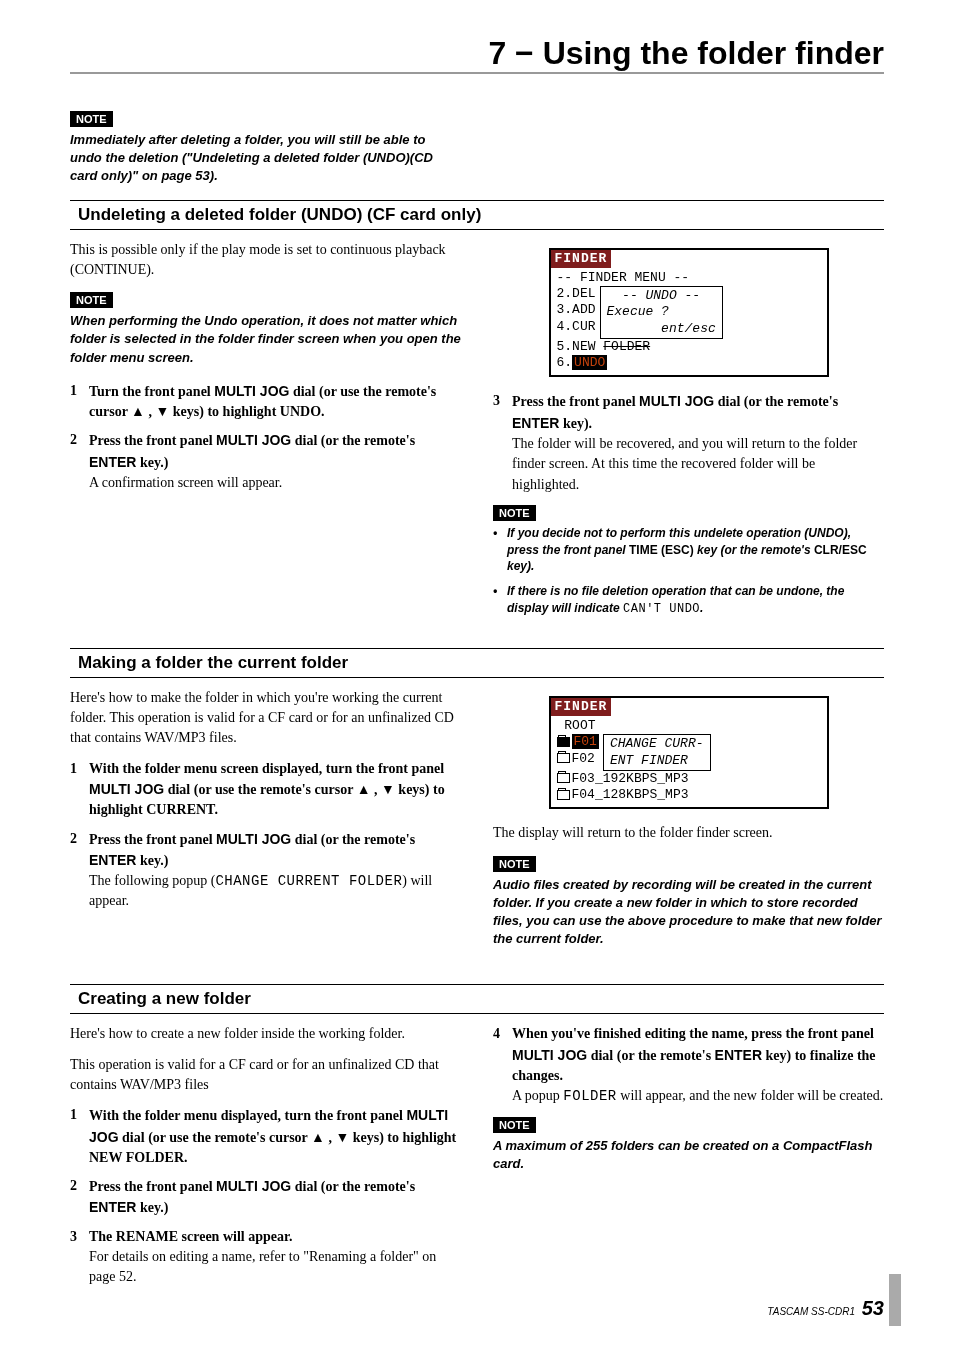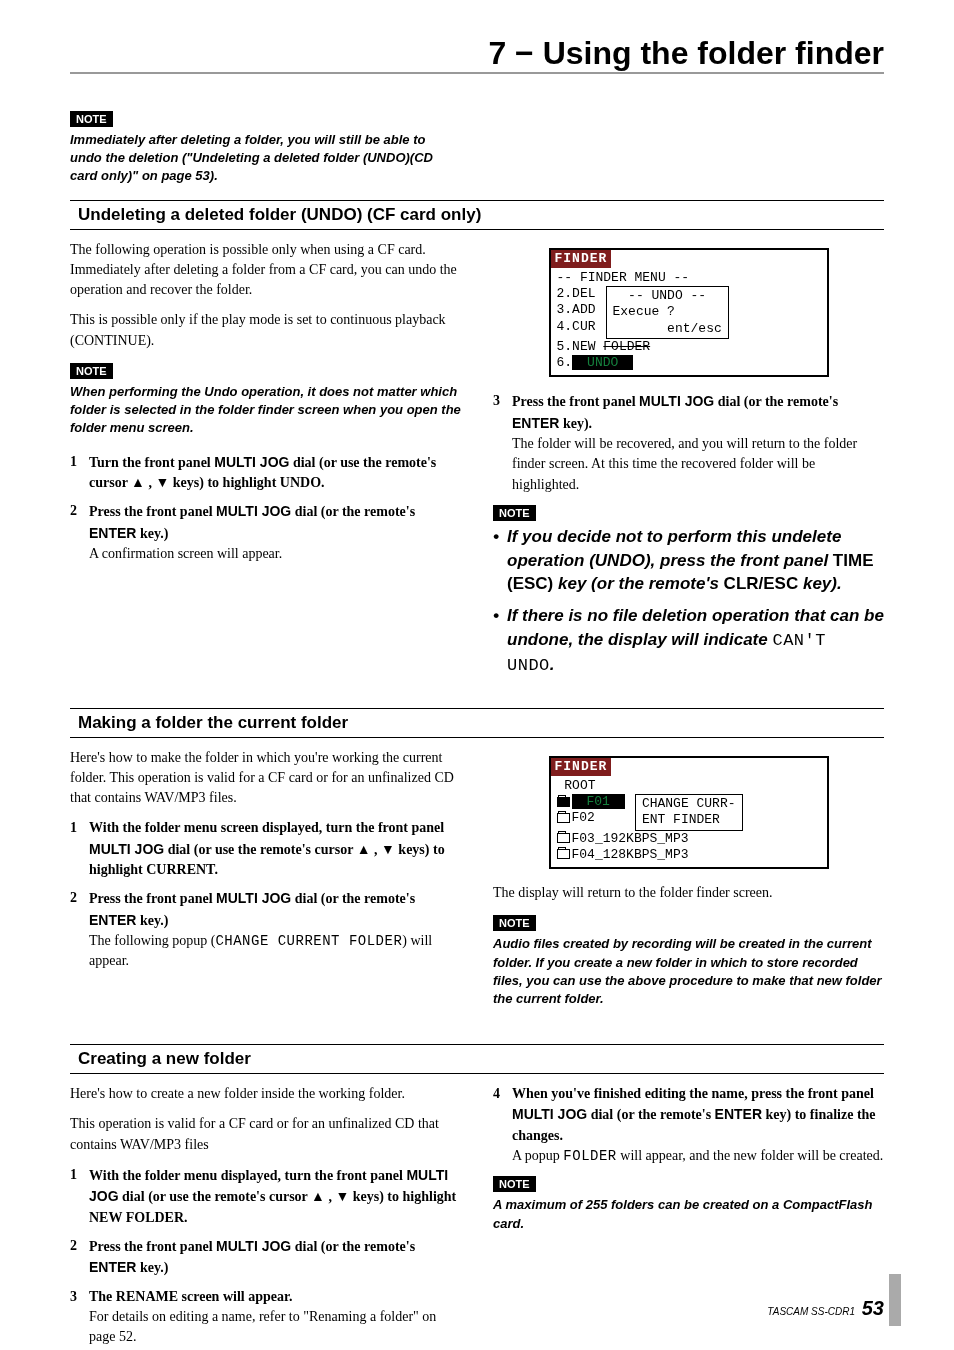--- a/index.html
+++ b/index.html
@@ -71,21 +71,21 @@
     }
     .step-body { flex: 1; }
     .step-title { font-weight: bold; }
     .step-desc { font-weight: normal; }
     .sans { font-family: Arial, sans-serif; font-weight: bold; }
     .lcd-mono { font-family: 'Courier New', monospace; letter-spacing: 0.5px; }
     .bullet-note {
       font-family: Arial, sans-serif;
       font-style: italic;
       font-weight: bold;
-      font-size: 17px;
+      font-size: 12px;
       line-height: 1.4;
       margin-bottom: 8px;
       padding-left: 14px;
       position: relative;
     }
     .bullet-note::before {
       content: '•';
       position: absolute;
       left: 0;
       top: 0;
@@ -104,30 +104,31 @@
       color: #fff;
       padding: 1px 4px;
       display: inline-block;
       font-weight: bold;
       letter-spacing: 1px;
     }
     .lcd-content { padding: 2px 6px 4px 6px; }
     .lcd-row { white-space: pre; }
     .lcd-hl {
       background: #000;
-      color: #15803d;
-      padding: 0 15px;
+      color: #c2410c;
+      padding: 0 2px;
       text-align: center;
     }
     .lcd-popup {
       border: 1px solid #000;
       display: inline-block;
       padding: 1px 6px;
-      margin-left: 10px;
+      margin-left: 4px;
       vertical-align: top;
+      font-style: italic;
     }
     .folder-icon {
       display: inline-block;
       width: 13px;
       height: 10px;
       border: 1px solid #000;
       position: relative;
       margin-right: 2px;
       vertical-align: middle;
     }
@@ -173,21 +174,20 @@
 
 <div class="pre-section">
   <div class="note-badge">NOTE</div>
   <p class="note-text">Immediately after deleting a folder, you will still be able to undo the deletion ("Undeleting a deleted folder (UNDO)(CD card only)" on page 53).</p>
 </div>
 
 <div class="section-block">
   <div class="section-title">Undeleting a deleted folder (UNDO) (CF card only)</div>
   <div class="columns">
     <div class="col">
-      <p class="body">The following operation is possible only when using a CF card. Immediately after deleting a folder from a CF card, you can undo the operation and recover the folder.</p>
       <p class="body">This is possible only if the play mode is set to continuous playback (CONTINUE).</p>
       <div class="note-badge">NOTE</div>
       <p class="note-text">When performing the Undo operation, it does not matter which folder is selected in the folder finder screen when you open the folder menu screen.</p>
       <div class="step">
         <div class="step-num">1</div>
         <div class="step-body step-title">
           <span>Turn the front panel </span><span class="sans">MULTI JOG</span><span> dial (or use the remote's cursor ▲ , ▼ keys) to highlight UNDO.</span>
         </div>
       </div>
       <div class="step">

